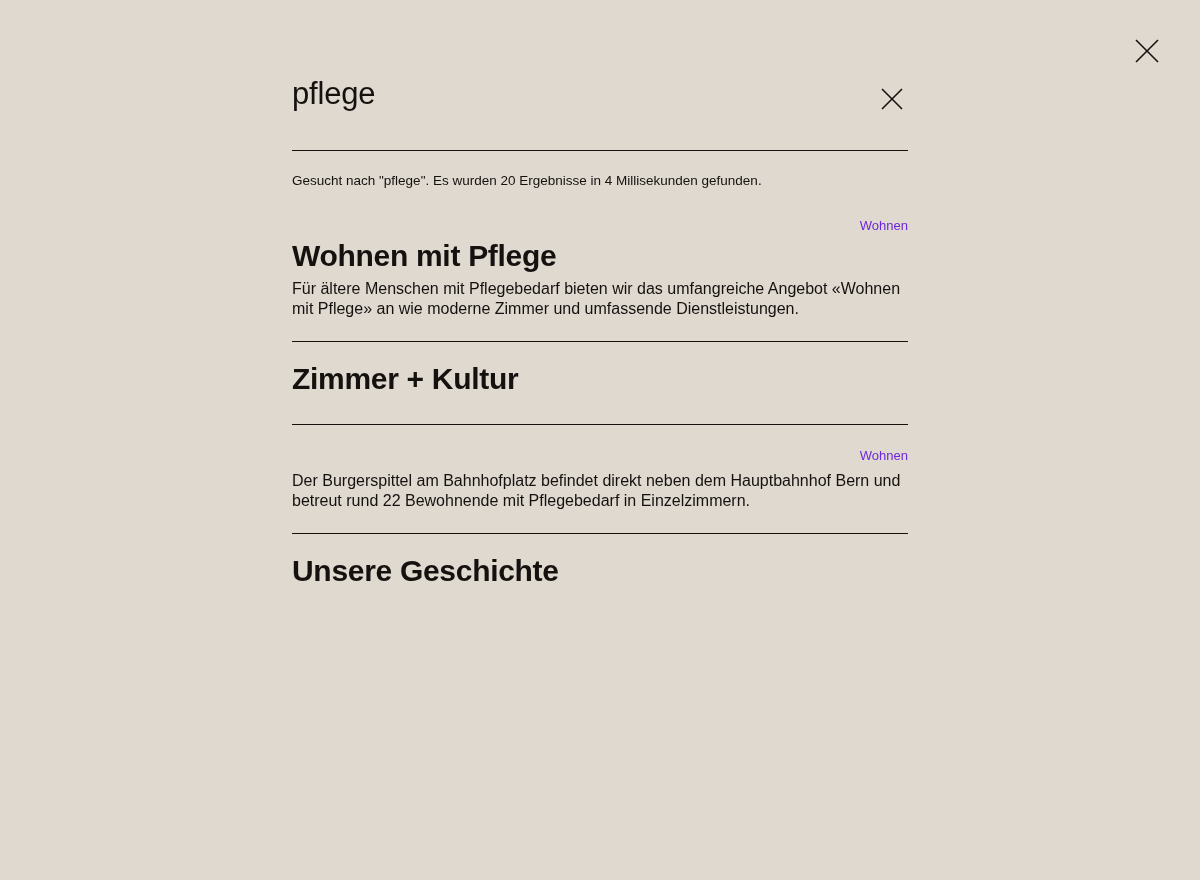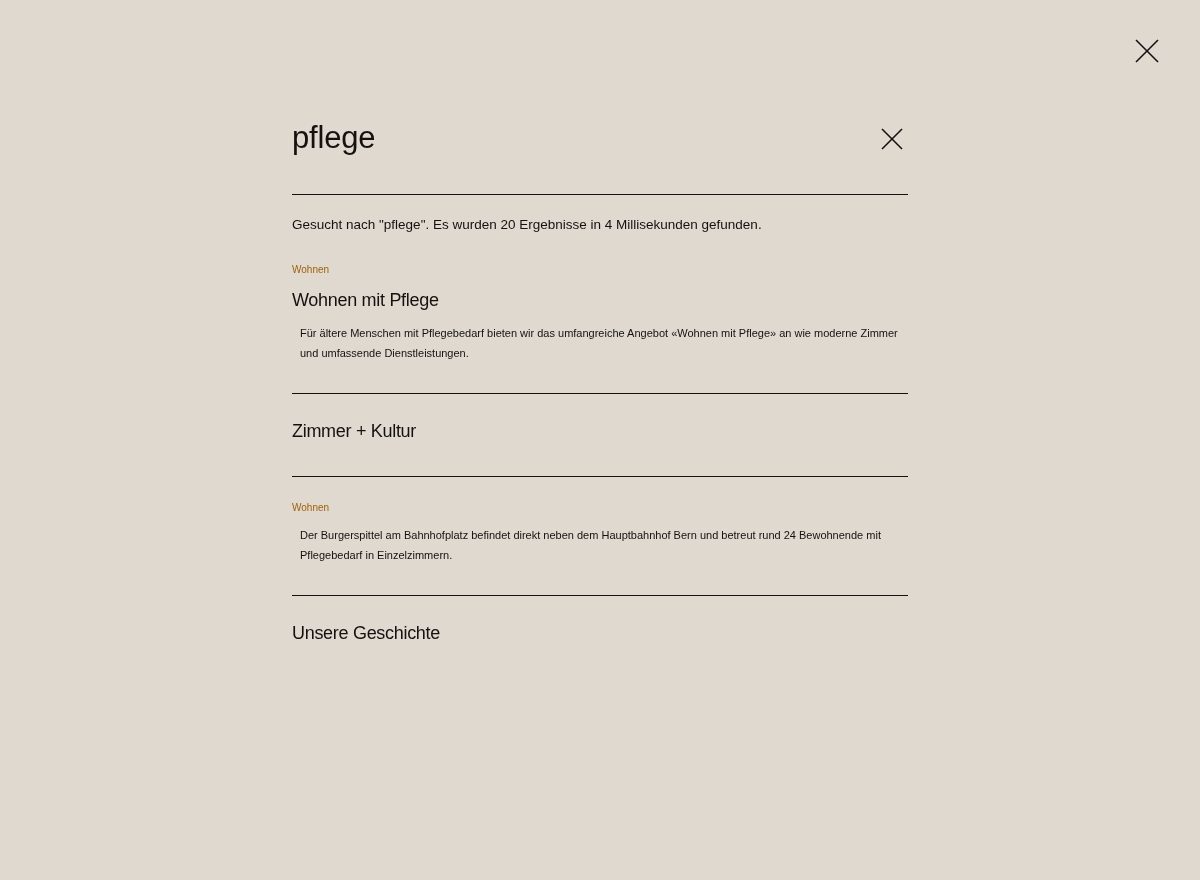--- a/index.html
+++ b/index.html
@@ -30,23 +30,23 @@
   .overlay {
     position: absolute;
     left: 292px;
     top: 0;
     width: 616px;
     height: 880px;
   }
 
   .search-row {
     position: relative;
-    padding-top: 120px;
+    padding-top: 76px;
     display: flex;
-    align-items: flex-start;
+    align-items: flex-end;
     justify-content: space-between;
   }
   .search-term {
     font-size: 31px;
     line-height: 36px;
     font-weight: 400;
     letter-spacing: -0.2px;
     color: #14110f;
     border: none;
     background: transparent;
@@ -80,38 +80,39 @@
     margin-top: 20px;
     color: #14110f;
   }
 
   .results { margin-top: 26px; }
 
   .result-item { padding-bottom: 22px; }
   .result-item .divider { margin-bottom: 22px; }
 
   .result-cat {
-    font-size: 10px;
+    font-size: 13px;
     line-height: 18px;
-    color: #a16207;
+    color: #6d28d9;
     margin-bottom: 6px;
+    text-align: right;
   }
   .result-title {
-    font-size: 18px;
+    font-size: 30px;
     line-height: 30px;
-    font-weight: 400;
+    font-weight: 700;
     letter-spacing: -0.3px;
     margin: 0 0 8px 0;
     color: #14110f;
     cursor: pointer;
   }
   .result-desc {
-    font-size: 11px;
+    font-size: 16px;
     line-height: 20px;
-    margin: 8px;
+    margin: 0;
     color: #14110f;
     max-width: 614px;
   }
 </style>
 </head>
 <body>
 
 <div class="page-close">
   <svg width="30" height="30" viewBox="0 0 30 30" aria-hidden="true">
     <line x1="4" y1="4" x2="26" y2="26" stroke="#14110f" stroke-width="1.6"></line>
@@ -144,21 +145,21 @@
     </div>
 
     <div class="result-item">
       <hr class="rule divider">
       <h2 class="result-title">Zimmer + Kultur</h2>
     </div>
 
     <div class="result-item">
       <hr class="rule divider">
       <div class="result-cat">Wohnen</div>
-      <p class="result-desc">Der Burgerspittel am Bahnhofplatz befindet direkt neben dem Hauptbahnhof Bern und betreut rund 24 Bewohnende mit Pflegebedarf in Einzelzimmern.</p>
+      <p class="result-desc">Der Burgerspittel am Bahnhofplatz befindet direkt neben dem Hauptbahnhof Bern und betreut rund 22 Bewohnende mit Pflegebedarf in Einzelzimmern.</p>
     </div>
 
     <div class="result-item">
       <hr class="rule divider">
       <h2 class="result-title">Unsere Geschichte</h2>
     </div>
 
   </div>
 </div>
 

